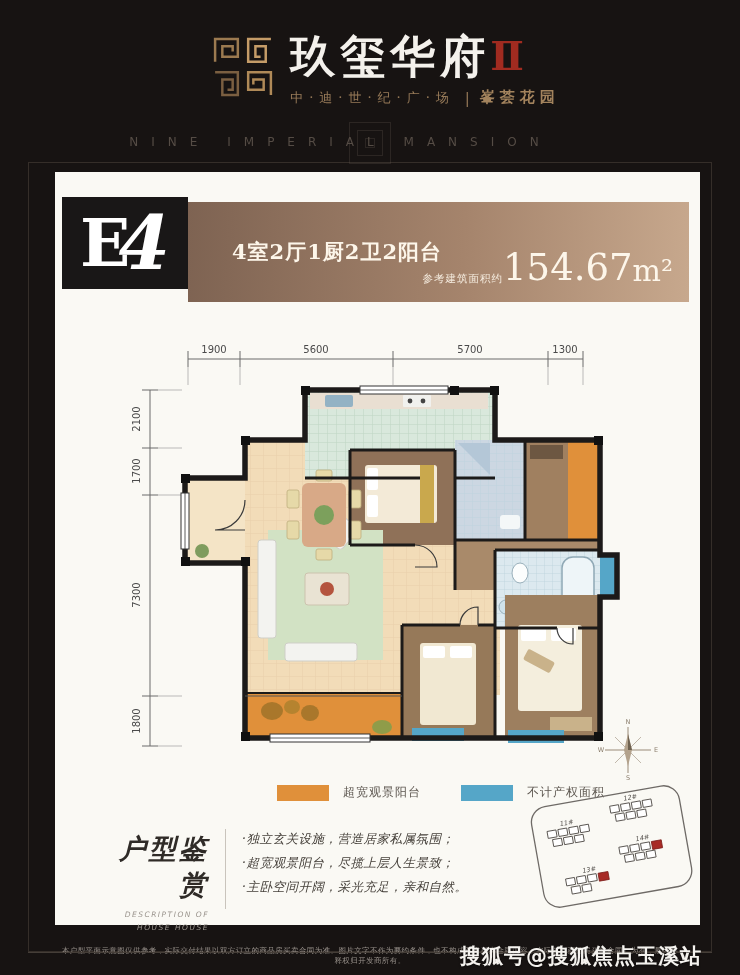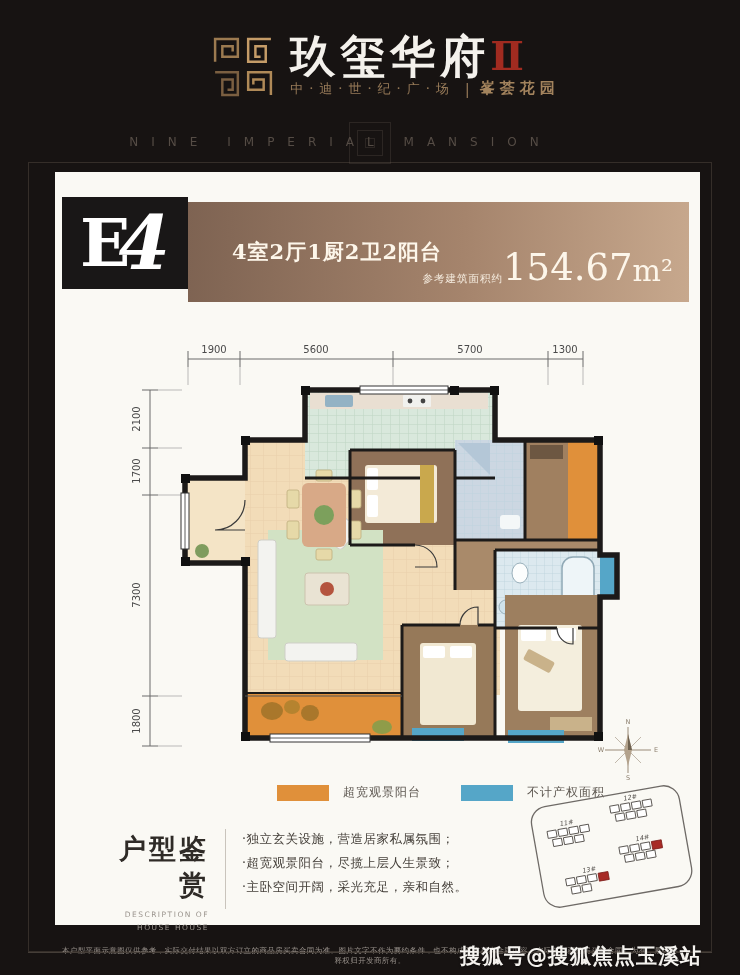--- a/index.html
+++ b/index.html
@@ -9,21 +9,21 @@
   .frame{position:absolute;left:28px;right:28px;top:162px;bottom:23px;border:1px solid #352e29;}
 
   
   .header{position:absolute;top:0;left:0;width:740px;height:172px;}
   .brandrow{position:absolute;top:34px;left:16px;width:740px;display:flex;justify-content:center;align-items:flex-start;gap:16px;}
   .logo{width:62px;height:62px;margin-top:2px;}
   .titlecol{display:flex;flex-direction:column;}
   .titleline{display:flex;align-items:flex-start;}
   .brand-title{color:#f4f1ec;font-size:45px;font-weight:bold;letter-spacing:5px;line-height:1;}
   .brand-suffix{color:#a12b20;font-size:40px;font-weight:bold;line-height:1;margin-top:2px;}
-  .subline{display:flex;align-items:center;gap:10px;}
+  .subline{display:flex;align-items:center;margin-top:9px;gap:10px;}
   .sub-left{color:#977a58;font-size:13px;letter-spacing:6px;}
   .sub-div{color:#977a58;font-size:15px;}
   .sub-right{color:#a3835d;font-size:15px;font-weight:bold;letter-spacing:5px;}
   .tagrow{position:absolute;top:122px;left:0;width:681px;height:44px;text-align:center;}
   .emblem{position:absolute;left:349px;top:0;width:42px;height:42px;border:1px solid rgba(110,98,86,.45);opacity:.55;}
   .emblem .in1{position:absolute;inset:7px;border:1px solid rgba(110,98,86,.45);}
   .emblem .in2{position:absolute;inset:15px;border:1px solid rgba(110,98,86,.45);}
   .tagline{position:relative;color:#554c45;font-size:12px;letter-spacing:13px;font-family:"DejaVu Sans","Liberation Sans",sans-serif;padding-top:13px;}
 
   
@@ -47,21 +47,21 @@
   
   .legend{position:absolute;left:222px;top:612px;display:flex;align-items:center;gap:14px;
           font-family:"DejaVu Sans","Liberation Sans",sans-serif;}
   .sw{width:52px;height:16px;}
   .lg-label{font-size:12px;color:#5c564f;letter-spacing:1px;margin-right:26px;}
 
   
   .keyplan{position:absolute;left:462px;top:612px;width:185px;height:140px;}
 
   
-  .desc{position:absolute;left:36px;top:655px;width:430px;display:flex;align-items:flex-start;}
+  .desc{position:absolute;left:36px;top:655px;width:430px;display:flex;align-items:flex-start;font-style:italic;}
   .desc-left{width:118px;text-align:right;padding-top:4px;}
   .desc-title{font-size:27px;color:#2f2b27;letter-spacing:3px;font-weight:bold;}
   .desc-eng{margin-top:6px;font-size:7.5px;color:#9b958e;letter-spacing:1.5px;line-height:1.7;
             font-family:"DejaVu Sans","Liberation Sans",sans-serif;}
   .desc-div{width:1px;background:#c9c4bc;height:80px;margin:2px 16px 0 16px;}
   .desc ul{list-style:none;margin:0;padding:0;}
   .desc li{font-size:12.5px;color:#46413b;line-height:1.9;letter-spacing:.5px;white-space:nowrap;}
 
   
   .footer{position:absolute;left:0;top:925px;width:740px;height:50px;}

